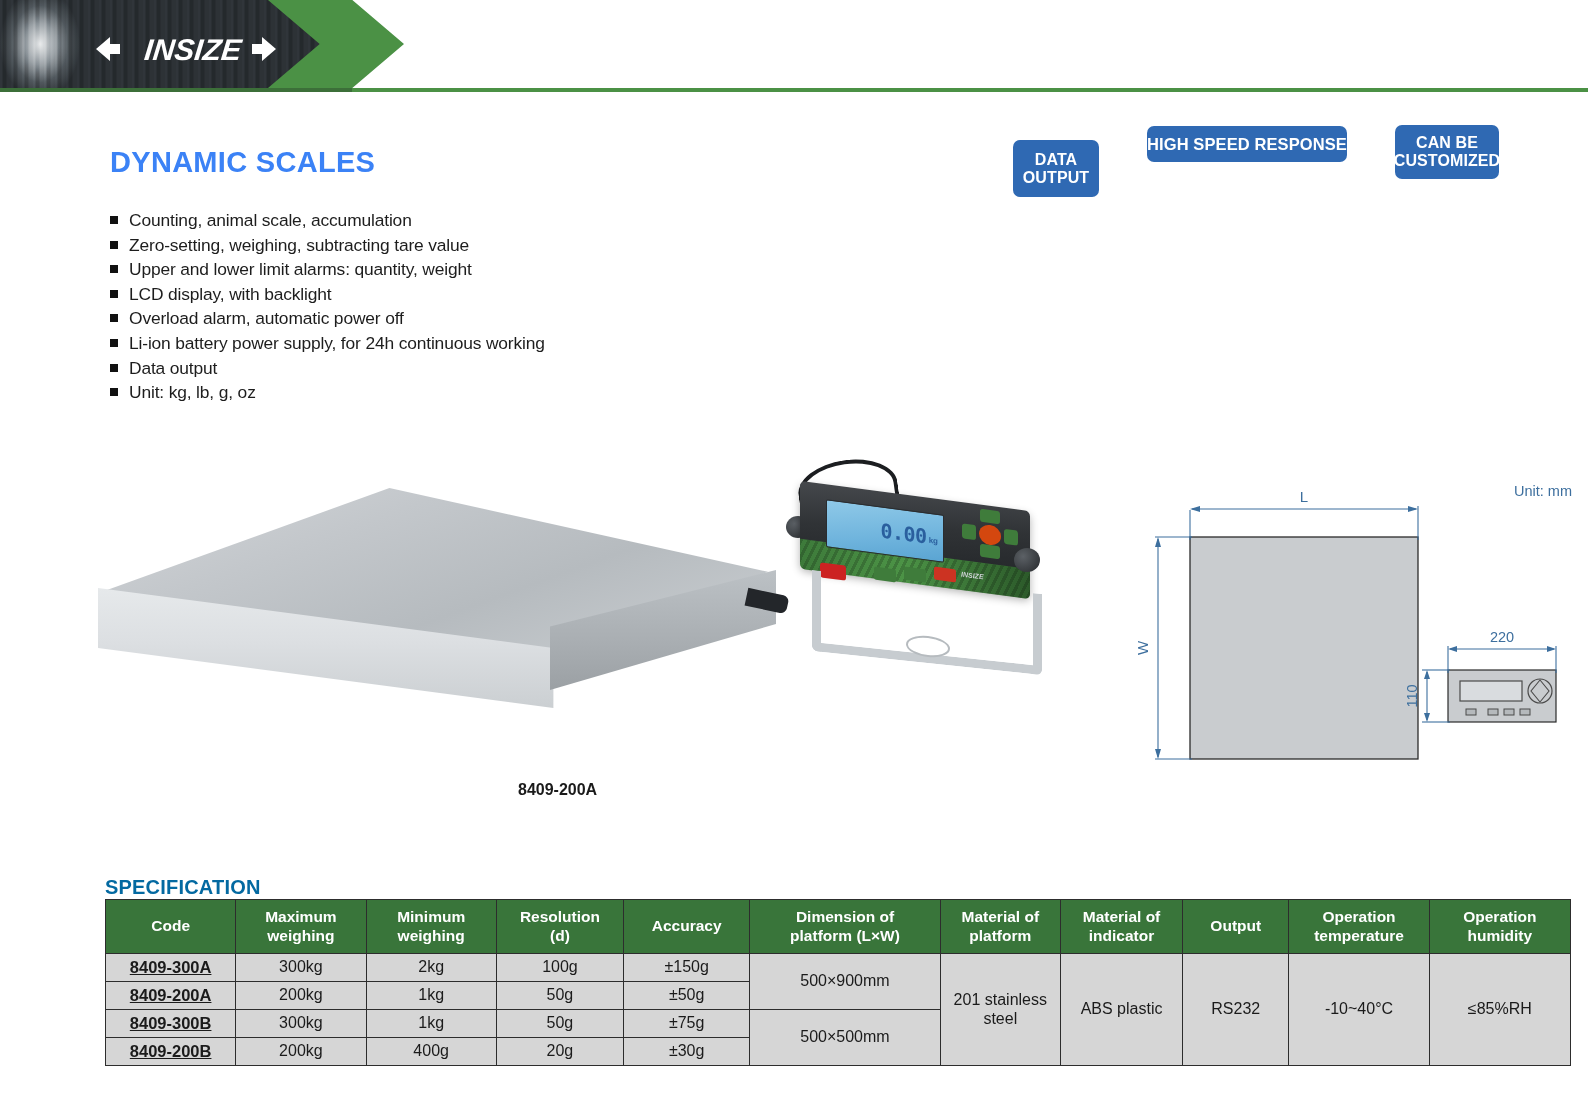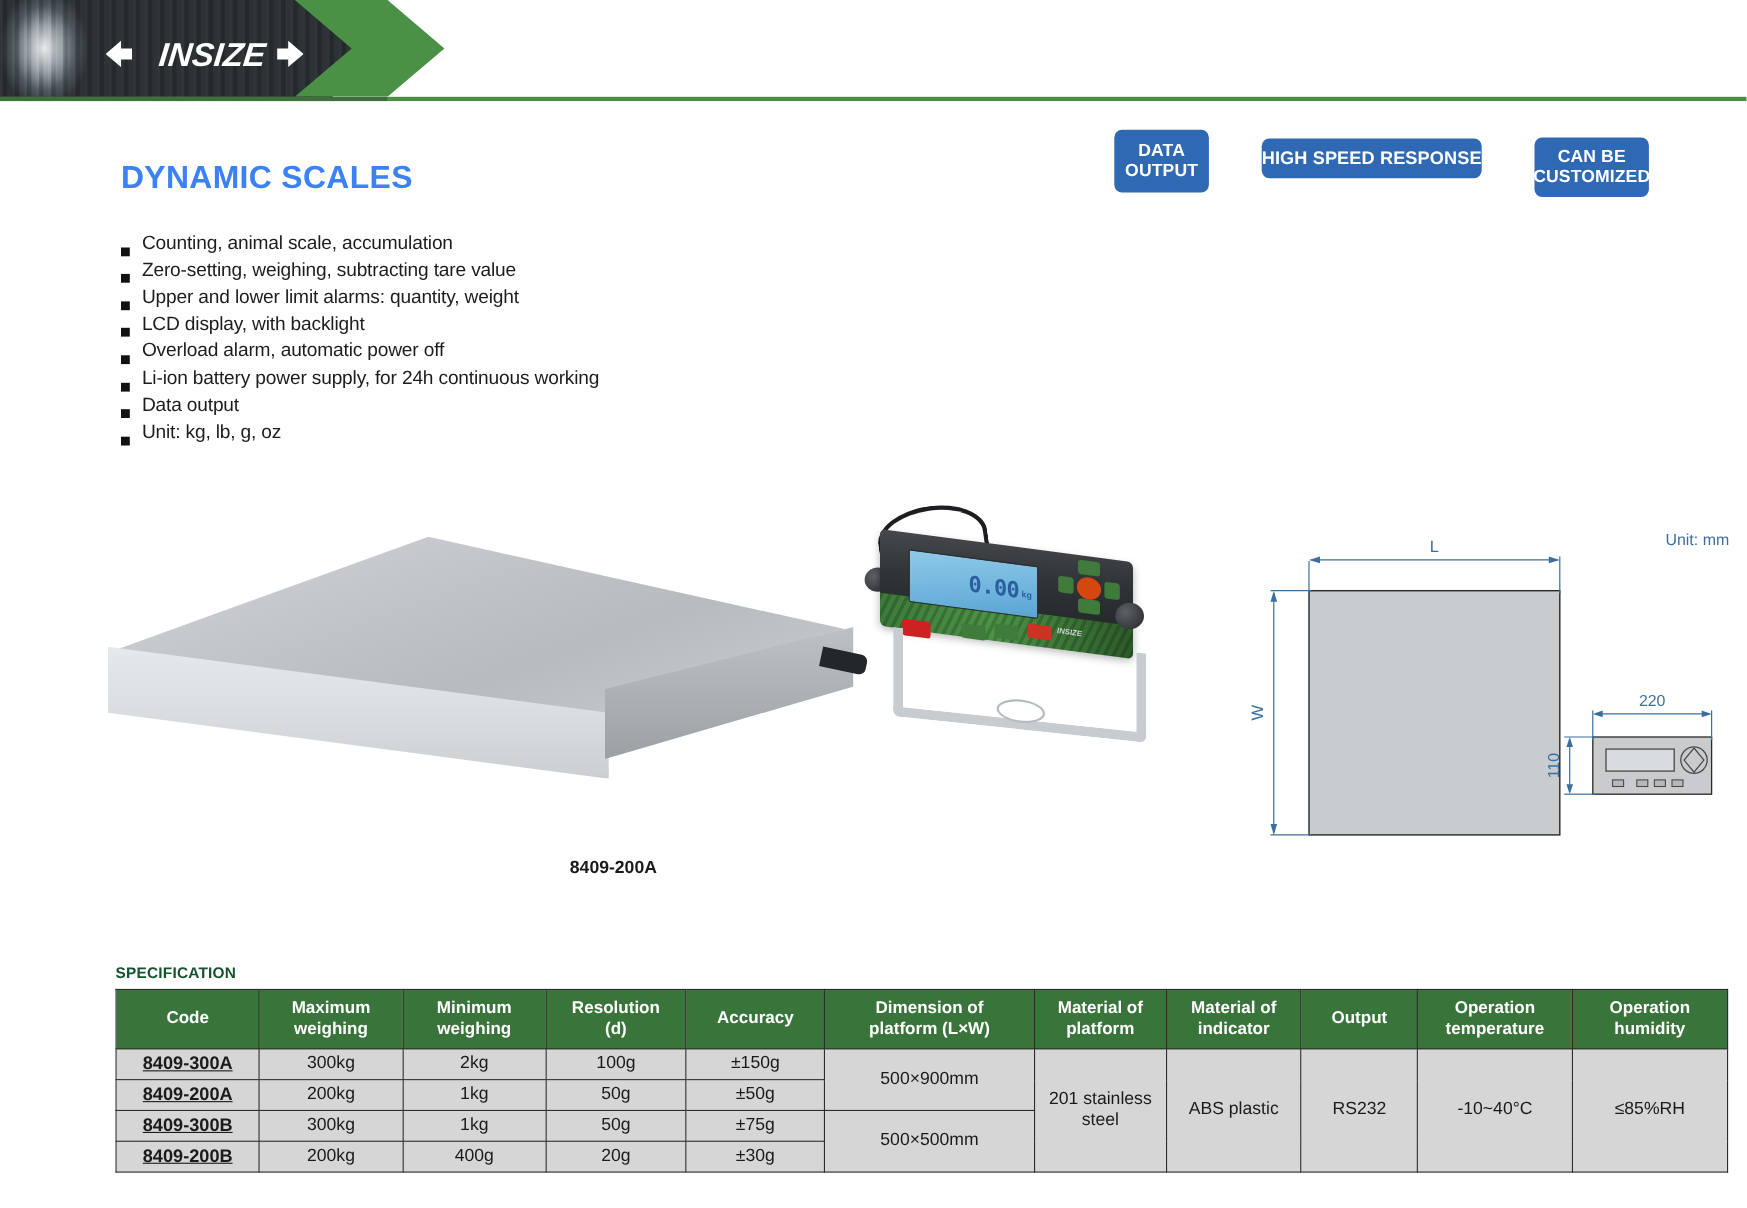--- a/index.html
+++ b/index.html
@@ -47,31 +47,31 @@
     display:flex;align-items:center;justify-content:center;
   }
   #logo svg{display:block;}
 
   
   .badge{
     position:absolute;background:#2f69b3;border-radius:7px;color:#fff;
     font-weight:bold;text-align:center;display:flex;align-items:center;
     justify-content:center;line-height:1.12;letter-spacing:.1px;
   }
-  #badge-data{left:1013px;top:118px;width:86px;height:57px;font-size:16px;}
+  #badge-data{left:1013px;top:140px;width:86px;height:57px;font-size:16px;}
   #badge-speed{left:1147px;top:126px;width:200px;height:36px;font-size:16.5px;}
   #badge-custom{left:1395px;top:125px;width:104px;height:54px;font-size:16px;}
 
   
   #page-title{
     position:absolute;left:110px;top:146px;
     font-size:29px;font-weight:bold;color:#3b82f6;letter-spacing:.3px;
   }
   #features{position:absolute;left:110px;top:208px;width:640px;}
-  .feature-row{display:flex;align-items:flex-end;height:24.6px;}
+  .feature-row{display:flex;align-items:flex-start;height:24.6px;}
   .feature-bullet{
     width:8px;height:8px;background:#111;margin-top:8px;margin-right:11px;flex:0 0 8px;
   }
   .feature-text{font-size:17.4px;color:#1d1d1d;letter-spacing:-.15px;line-height:24.6px;}
 
   
   #photo-area{position:absolute;left:88px;top:432px;width:980px;height:330px;}
   #platform{
     position:absolute;left:10px;top:56px;width:670px;height:250px;
   }
@@ -176,21 +176,21 @@
   }
 
   
   #dim-area{position:absolute;left:1110px;top:470px;width:470px;height:300px;}
   #dim-unit{
     position:absolute;right:8px;top:13px;font-size:14.5px;color:#3d6f9e;
   }
 
   
   #spec-label{
-    position:absolute;left:105px;top:876px;font-size:14px;font-weight:bold;color:#14532d;
+    position:absolute;left:105px;top:876px;font-size:20px;font-weight:bold;color:#0369a1;
     letter-spacing:.2px;
   }
   #spec-table{
     position:absolute;left:105px;top:899px;width:1466px;border-collapse:collapse;
     table-layout:fixed;
   }
   #spec-table th{
     background:#39753a;color:#ffffff;font-size:15.5px;font-weight:bold;
     border:1.3px solid #2d2d2d;padding:5px 2px;line-height:1.17;
     height:43px;vertical-align:middle;

